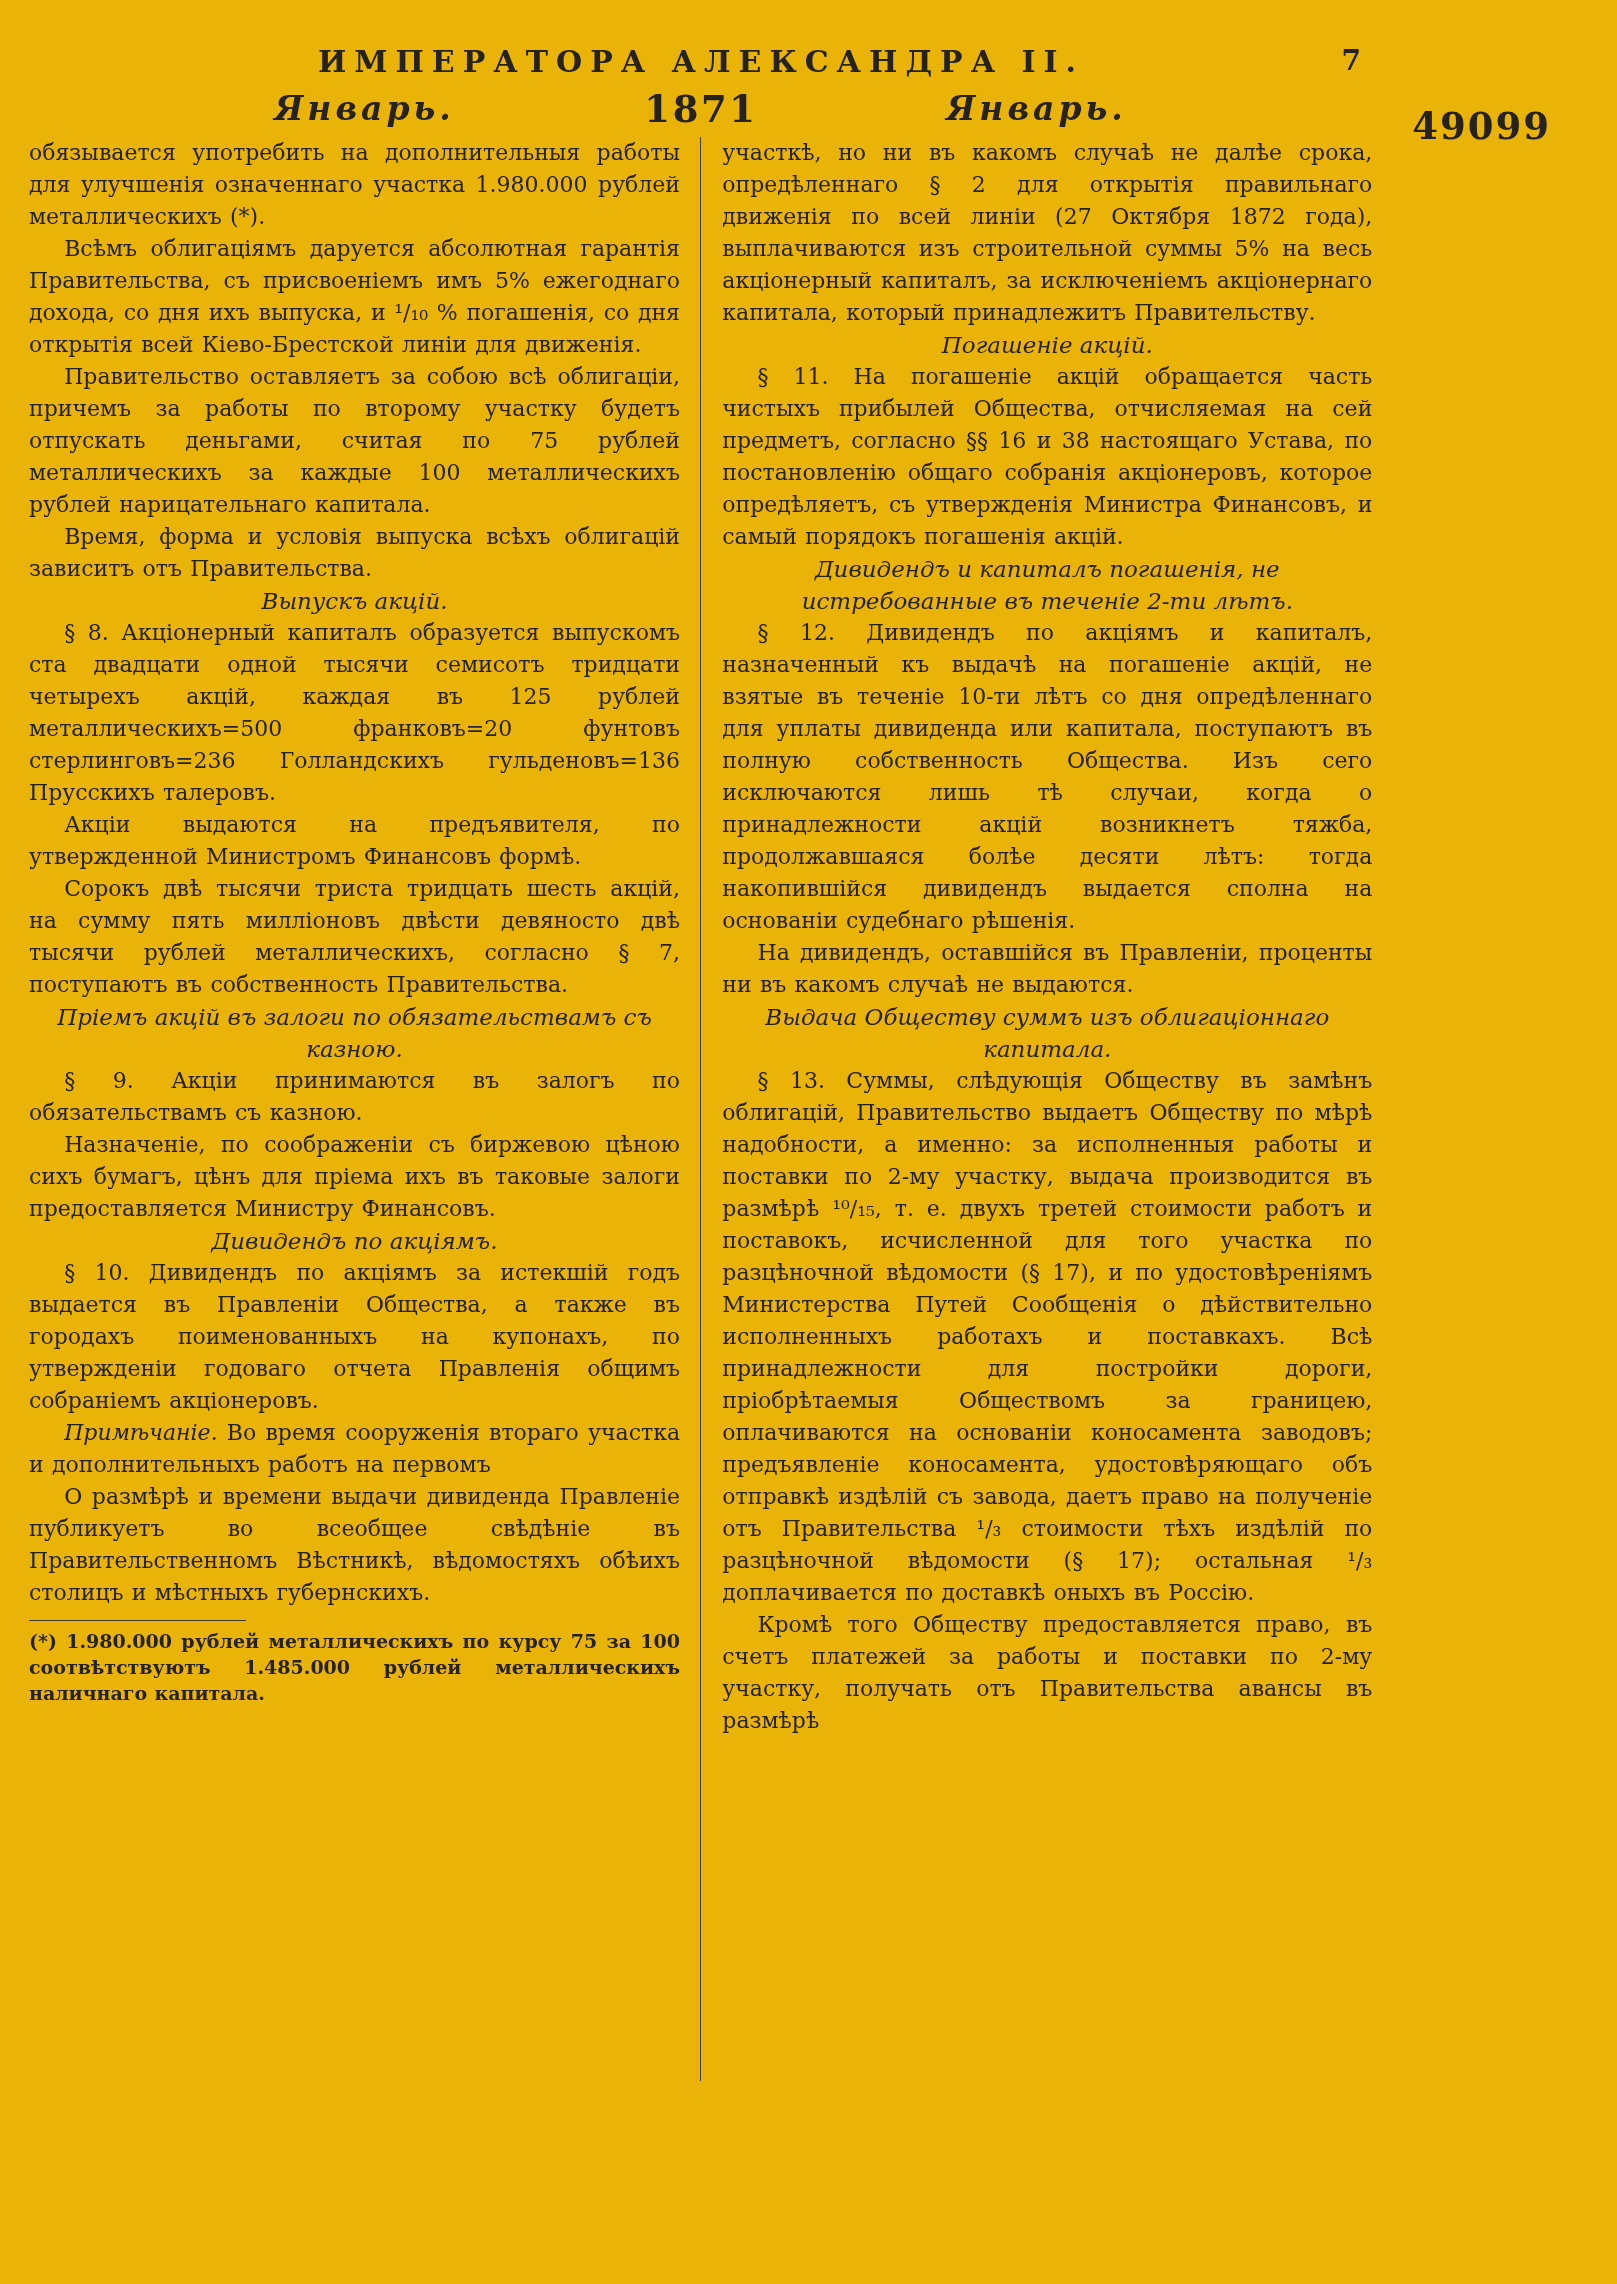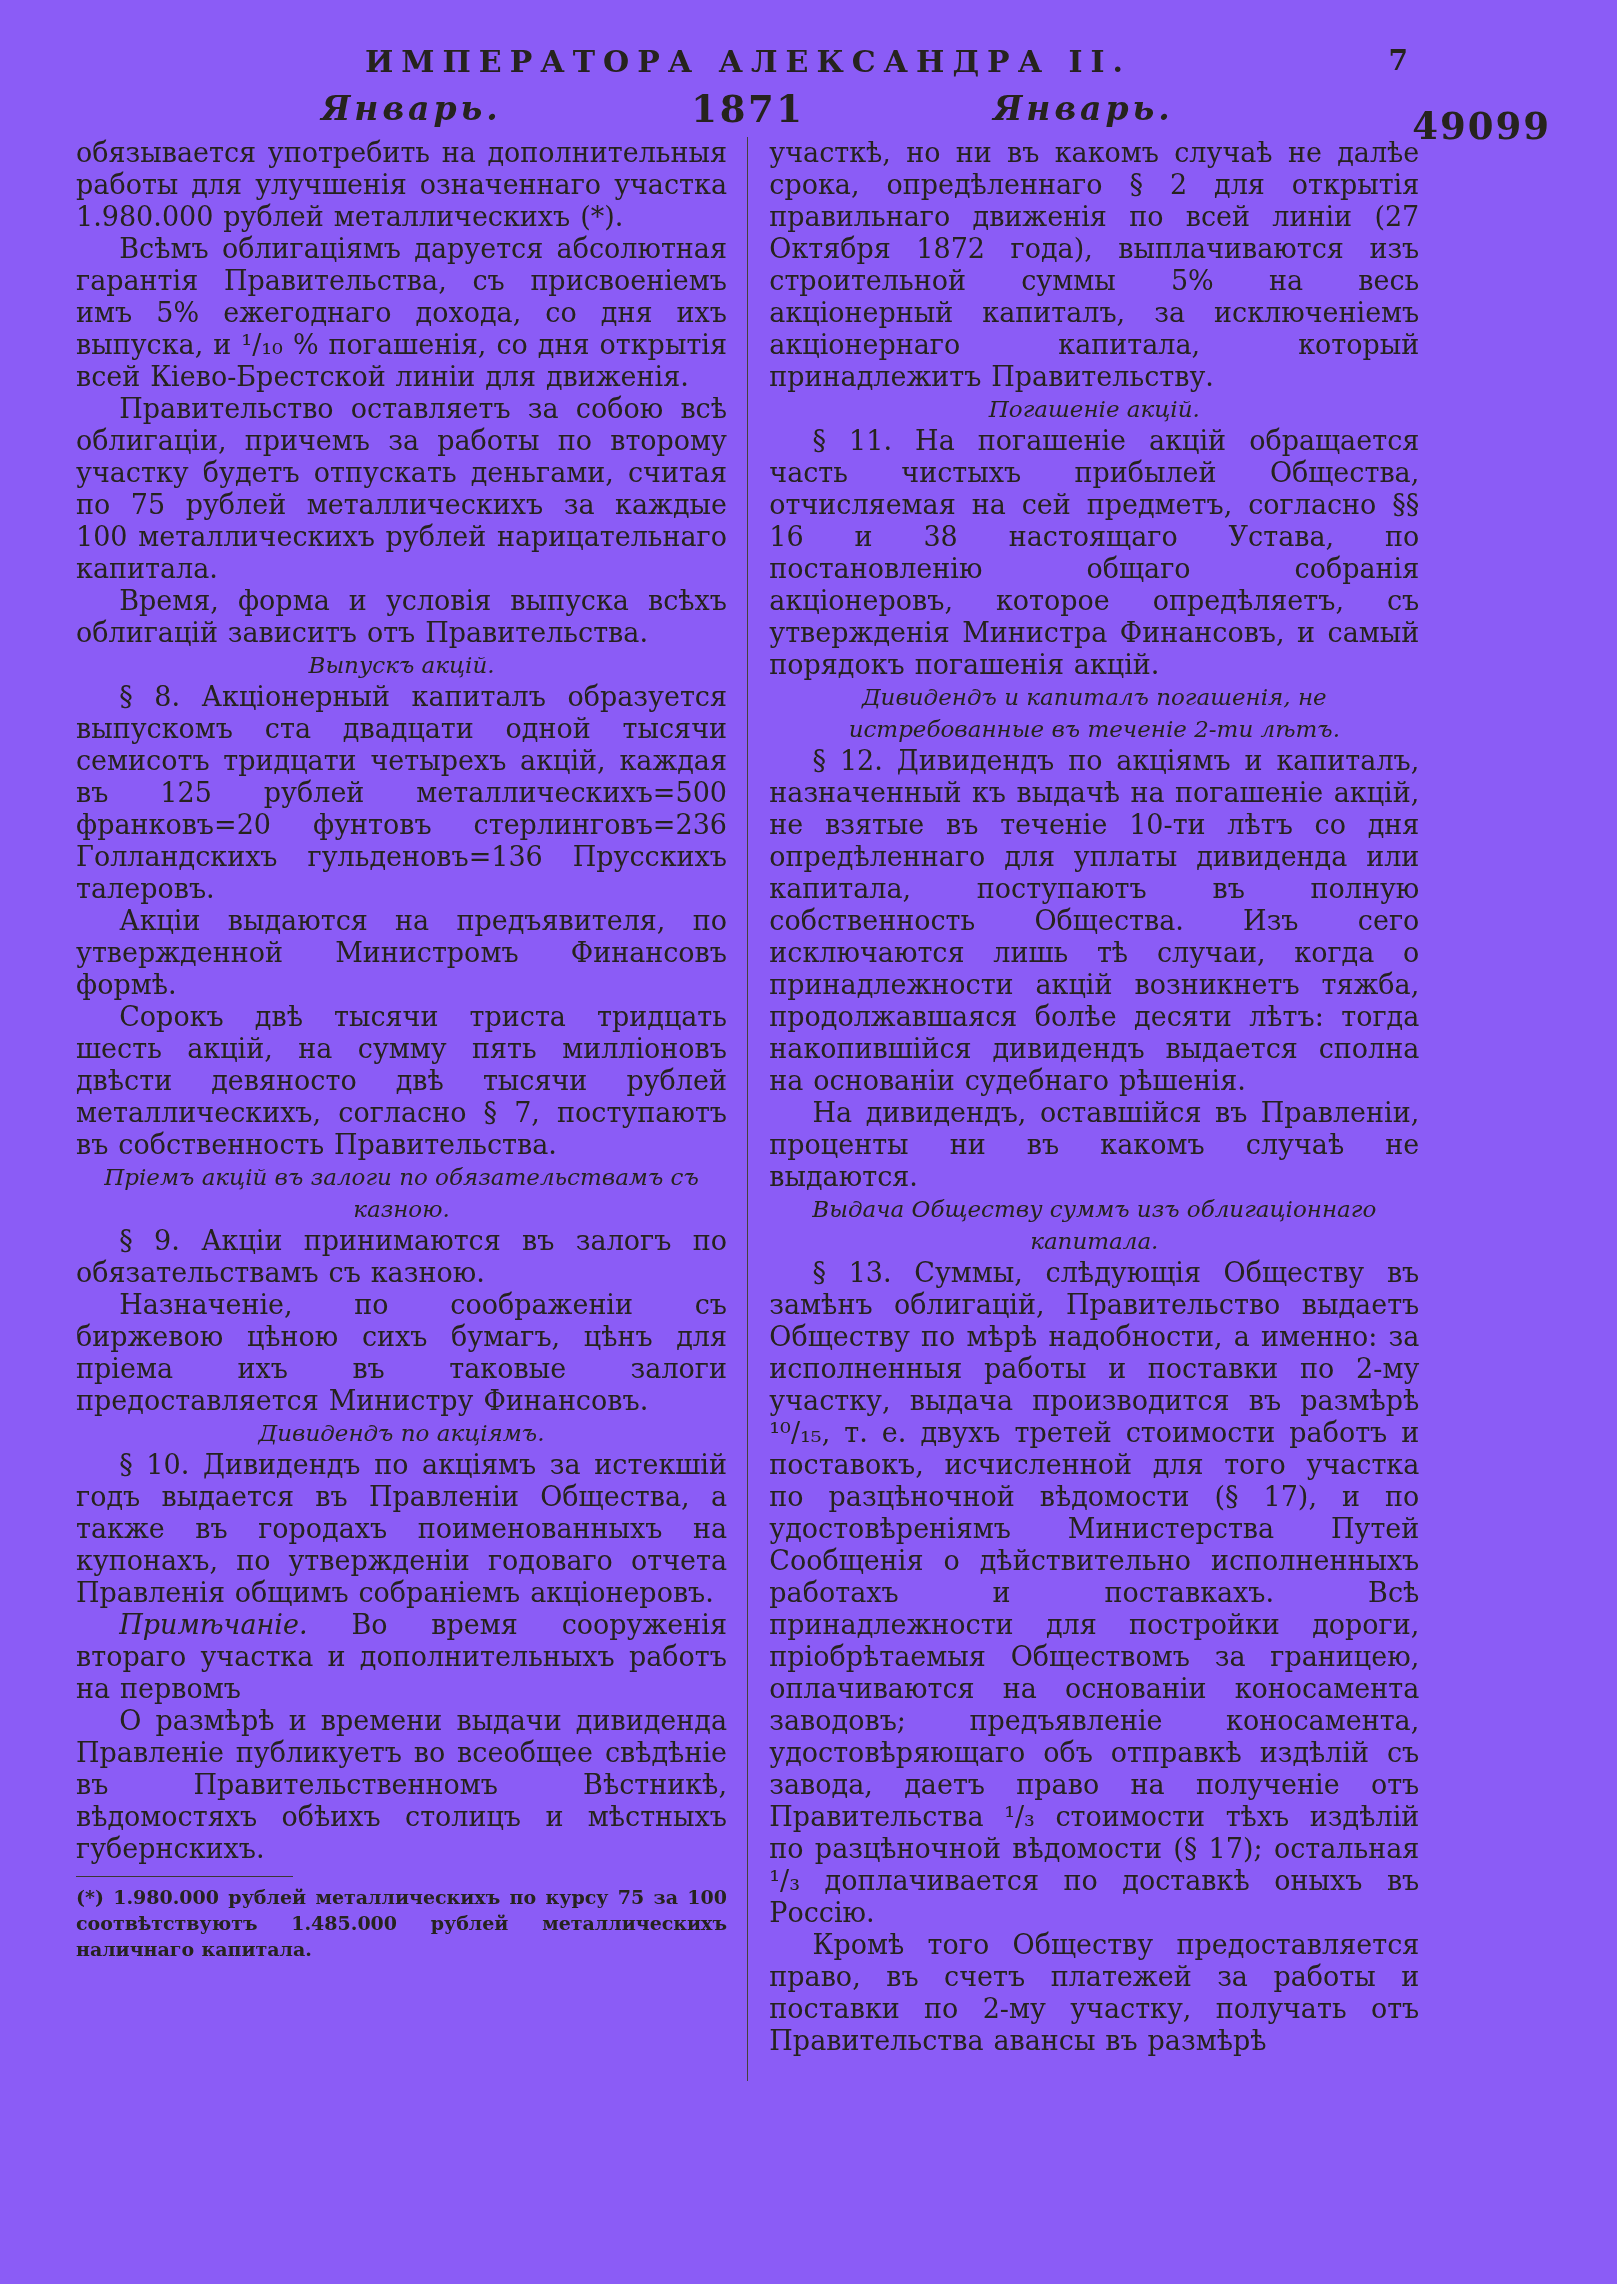--- a/index.html
+++ b/index.html
@@ -8,22 +8,22 @@
     height: 2284px;
     background: #efeeea;
     position: relative;
     overflow: hidden;
     font-family: "DejaVu Serif", "Liberation Serif", serif;
     color: #26231e;
   }
   .sheet {
     position: absolute;
     inset: 0;
-    background: #8b5cf6;
-    padding: 43px 211px 40px 76px;
+    background: #eab308;
+    padding: 43px 211px 40px 29px;
     box-sizing: border-box;
   }
   
   .title-row {
     position: relative;
     width: 1344px;
     height: 41px;
   }
   .doc-title {
     margin: 0;
@@ -92,21 +92,21 @@
   .col-left  { padding-right: 20px; }
   .col-right { padding-left: 21px; }
   .divider {
     width: 1.3px;
     background: #45413a;
     align-self: stretch;
   }
   
   .para {
     margin: 0;
-    font-size: 27px;
+    font-size: 22px;
     line-height: 32px;
     text-align: justify;
     text-indent: 1.6em;
     word-spacing: 1.3px;
   }
   .para.cont { text-indent: 0; }
   .heading {
     margin: 0;
     font-size: 23px;
     line-height: 32px;

